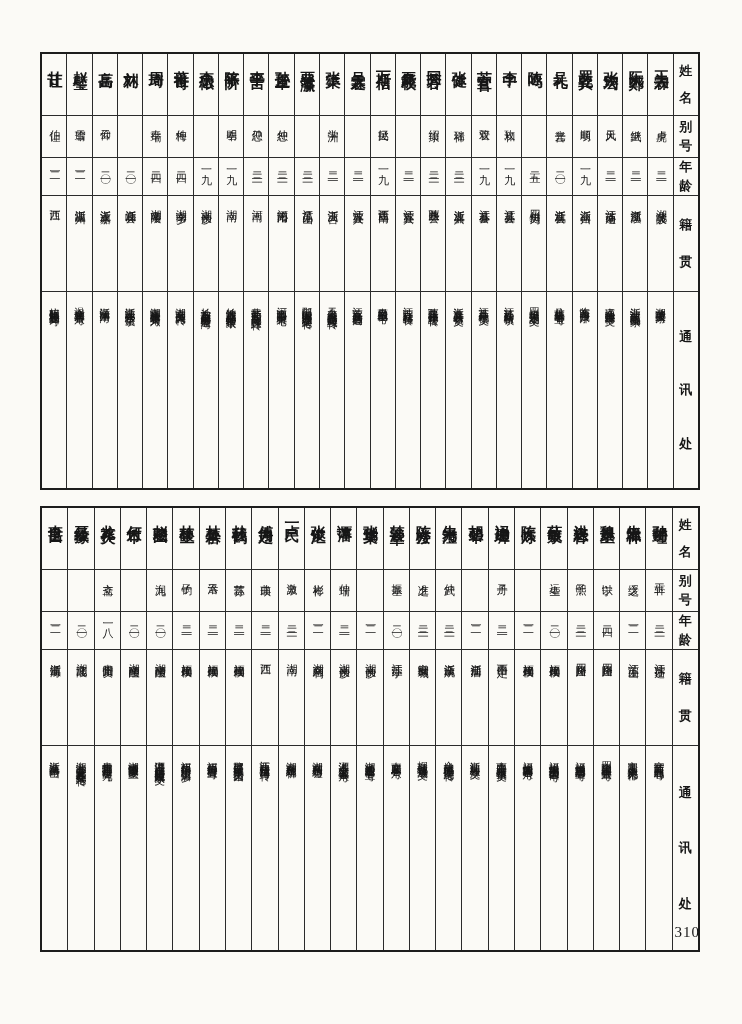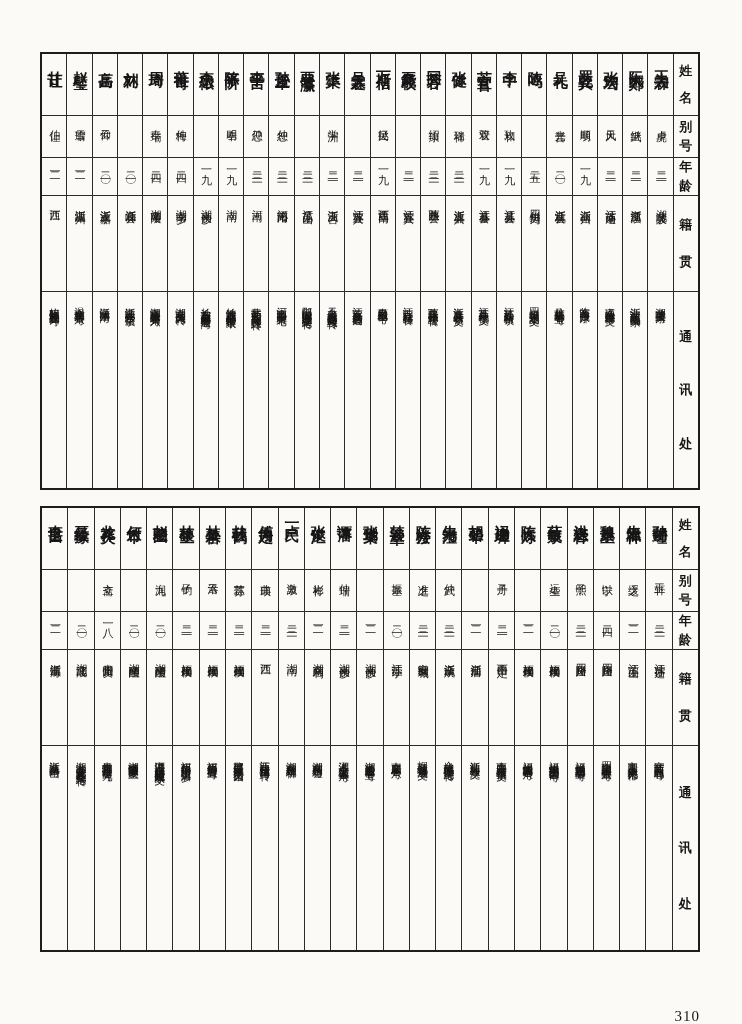--- a/index.html
+++ b/index.html
@@ -74,21 +74,21 @@
     height:100%;
     width:100%;
     font-size:13px;
     font-weight:bold;
   }
   .hcol .cell{padding:0;}
 
   .page-num{
     position:absolute;
     right:42px;
-    top:1008px;
+    top:924px;
     font-size:15px;
     letter-spacing:1px;
     font-family:"Liberation Serif","DejaVu Serif",serif;
   }
 </style>
 </head>
 <body>
 
 <div class="page">
   <div class="reg-table" id="table-top">

